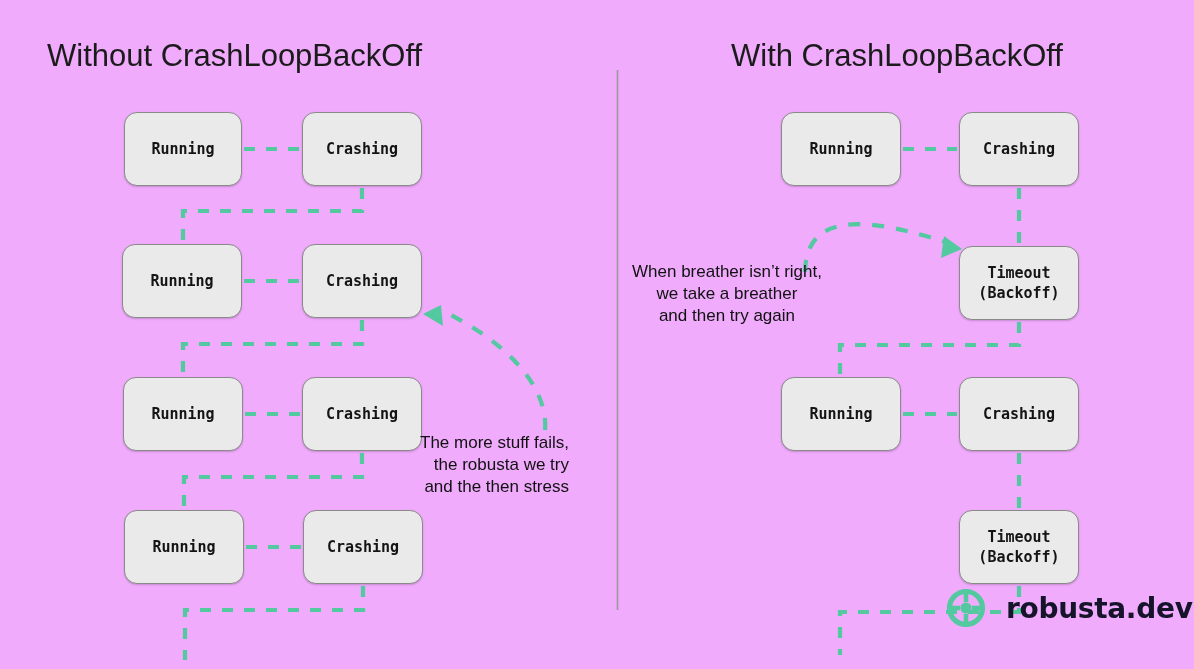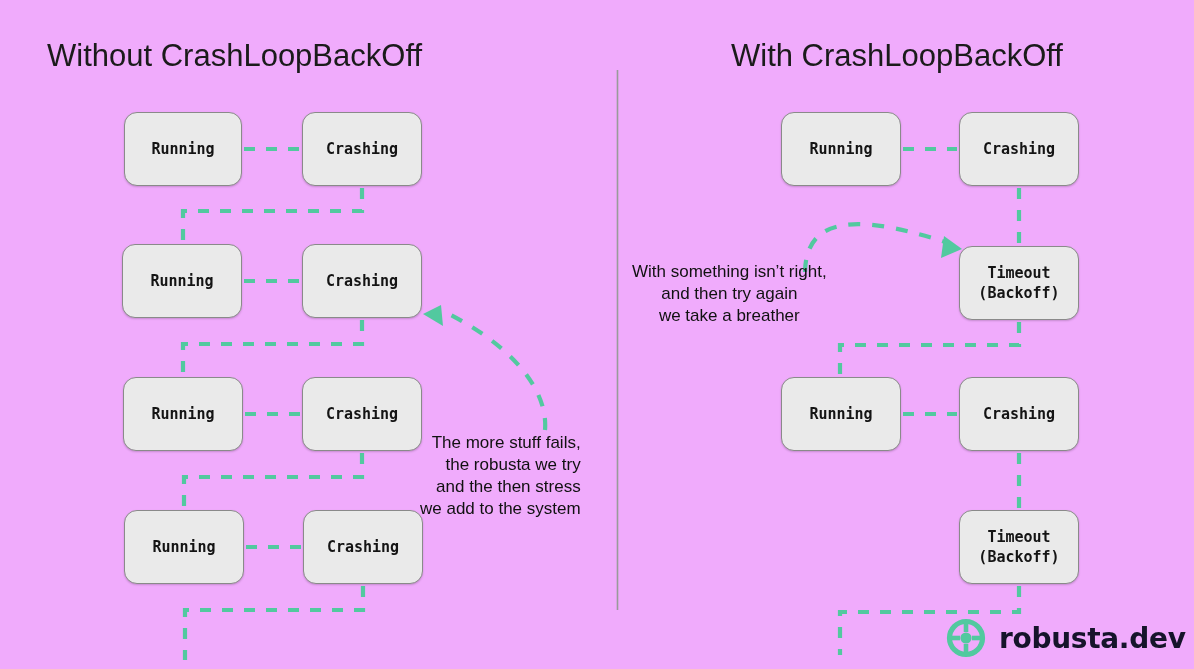--- a/index.html
+++ b/index.html
@@ -65,24 +65,24 @@
     line-height: 1.30;
     text-align: center;
     white-space: nowrap;
   }
   #annot-left  { left: 420px; top: 432px; text-align: right; }
   #annot-right { left: 632px; top: 261px; text-align: center; }
 
   .brand {
     position: absolute;
     left: 946px;
-    top: 618px;
+    top: 588px;
     display: flex;
     align-items: center;
-    gap: 13px;
+    gap: 20px;
   }
   .brand-text {
     font-family: "DejaVu Sans", sans-serif;
     font-size: 28px;
     font-weight: 700;
     color: #16142b;
     letter-spacing: -0.3px;
   }
 </style>
 </head>
@@ -179,27 +179,26 @@
   </div>
   <div class="node" style="left:959px; top:510px; width:120px; height:74px;">
     <span>Timeout</span>
     <span class="line2">(Backoff)</span>
   </div>
 
   <div class="annotation" id="annot-left">
     <div>The more stuff fails,</div>
     <div>the robusta we try</div>
     <div>and the then stress</div>
-    <div>we add to the system</div>
   </div>
 
   <div class="annotation" id="annot-right">
-    <div>With something isn’t right,</div>
+    <div>When breather isn’t right,</div>
+    <div>we take a breather</div>
     <div>and then try again</div>
-    <div>we take a breather</div>
   </div>
 
   <div class="brand">
     <svg width="40" height="40" viewBox="0 0 40 40" xmlns="http://www.w3.org/2000/svg">
       <circle cx="20" cy="20" r="16.5" fill="none" stroke="#52c99f" stroke-width="5.2"></circle>
       <circle cx="20" cy="20" r="5.6" fill="#52c99f"></circle>
       <line x1="20" y1="4" x2="20" y2="14" stroke="#52c99f" stroke-width="4.6"></line>
       <line x1="20" y1="26" x2="20" y2="36" stroke="#52c99f" stroke-width="4.6"></line>
       <line x1="4" y1="20" x2="14" y2="20" stroke="#52c99f" stroke-width="4.6"></line>
       <line x1="26" y1="20" x2="36" y2="20" stroke="#52c99f" stroke-width="4.6"></line>

